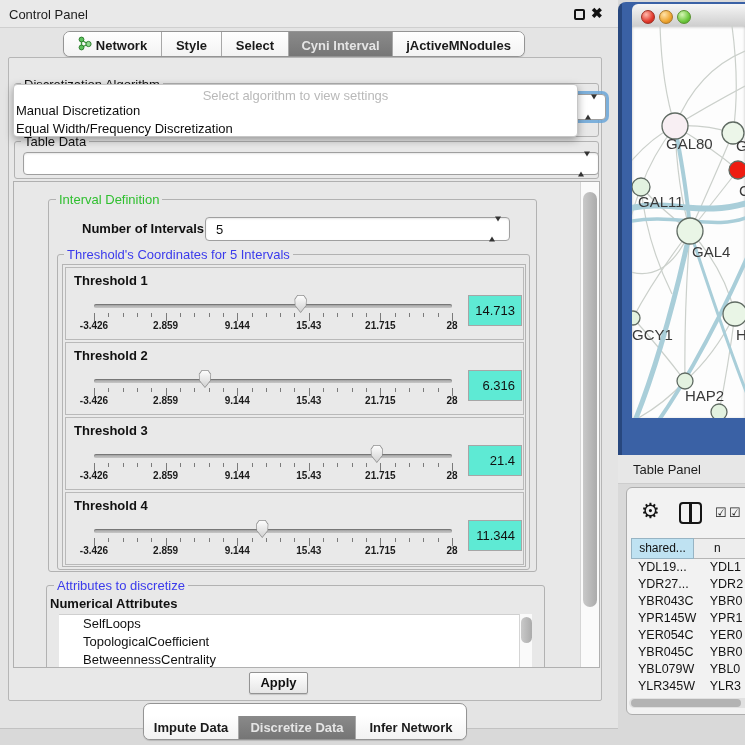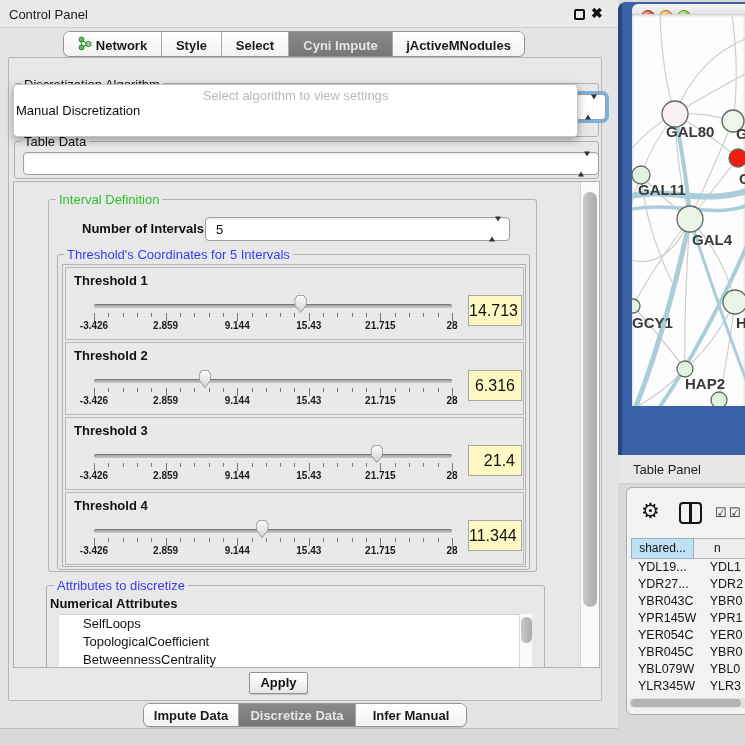--- a/index.html
+++ b/index.html
@@ -73,22 +73,22 @@
               box-shadow:inset 0 1px 1px rgba(0,0,0,.3); cursor:pointer; }
   .th-thumb { position:absolute; top:26px; width:18px; height:19px; cursor:pointer;
               clip-path:polygon(50% 100%,18% 62%,16% 26%,32% 5%,68% 5%,84% 26%,82% 62%);
               background:#8c8c8c; }
   .th-thumb i { position:absolute; left:1px; top:1px; right:1px; bottom:1px; display:block;
                 clip-path:polygon(50% 100%,18% 62%,16% 26%,32% 5%,68% 5%,84% 26%,82% 62%);
                 background:linear-gradient(#ffffff,#d2d2d2); }
   .tick { position:absolute; width:1px; background:#7a7a7a; }
   .scale-label { position:absolute; top:52px; width:48px; margin-left:-24px; text-align:center;
                  font-size:10px; font-weight:700; color:#1a1a1a; }
-  .valbox { position:absolute; left:402px; top:27px; width:54px; height:31px; background:#fef9c3;
-            border:1px solid #a6a6a6; font-size:16px; color:#111; text-align:right;
+  .valbox { position:absolute; left:402px; top:27px; width:54px; height:31px; background:#5eead4;
+            border:1px solid #a6a6a6; font-size:13px; color:#111; text-align:right;
             line-height:29px; padding-right:6px; cursor:text; }
 
   
   #attr-list { position:absolute; left:45px; top:432px; width:460px; height:60px;
                background:#fff; border-top:1px solid #cfcfcf; overflow:hidden;padding-left:8px; }
   .attr-item { font-size:13px; color:#111; padding:1px 0 1px 16px; line-height:16px; cursor:default; }
 
   
   #apply-btn { position:absolute; left:248px; top:671px; width:59px; height:22px;
                background:linear-gradient(#ffffff,#e6e6e6); border:1px solid #939393;
@@ -102,22 +102,22 @@
   #net-titlebar { position:absolute; left:14px; top:2px; width:113px; height:26px;
                   background:linear-gradient(#f6f6f6,#c9c9c9); border-top-left-radius:6px;
                   border-bottom:1px solid #9a9a9a; }
   .light { position:absolute; top:6px; width:14px; height:14px; border-radius:50%; cursor:pointer; }
   #light-close { left:9px;  background:radial-gradient(circle at 35% 30%, #ffb9ac, #e23b2e 60%, #b31a0d);
                  border:1px solid #9c2f24; }
   #light-min   { left:27px; background:radial-gradient(circle at 35% 30%, #ffe2a8, #eea531 60%, #c77c14);
                  border:1px solid #a8772a; }
   #light-zoom  { left:45px; background:radial-gradient(circle at 35% 30%, #d6f5b5, #6fc93f 60%, #3f9a1b);
                  border:1px solid #58922f; }
-  #net-canvas { position:absolute; left:14px; top:12px; width:113px; height:392px; background:#fdfdfd;
-                box-shadow:inset 0 1px 3px rgba(0,0,0,.25); overflow:hidden;font-weight:bold; }
+  #net-canvas { position:absolute; left:14px; top:24px; width:113px; height:392px; background:#fdfdfd;
+                box-shadow:inset 0 1px 3px rgba(0,0,0,.25); overflow:hidden; }
 
   #table-panel-strip { position:absolute; left:618px; top:455px; width:127px; height:29px;
                        background:#e7e7e7; border-bottom:1px solid #cdcdcd; }
   #table-panel-title { position:absolute; left:15px; top:7px; font-size:13px; color:#1c1c1c; }
   #table-card { position:absolute; left:626px; top:487px; width:132px; height:228px;
                 background:#f2f2f2; border:1px solid #adadad; border-radius:6px; }
   #gear-icon { position:absolute; left:14px; top:12px; font-size:21px; color:#151515; cursor:pointer; line-height:21px;}
   #split-icon { position:absolute; left:52px; top:14px; width:23px; height:22px;
                 border:2.5px solid #151515; border-radius:4px; cursor:pointer; }
   #split-icon i { position:absolute; left:50%; top:0; bottom:0; width:2.5px; margin-left:-1.25px;
@@ -163,21 +163,21 @@
           </svg></span>
         <span>Network</span>
       </div>
       <div class="seg" style="width: 60px; height: 26px;">
         <span>Style</span>
       </div>
       <div class="seg" style="width: 67px; height: 26px;">
         <span>Select</span>
       </div>
       <div class="seg sel" style="width: 104px; height: 26px;">
-        <span>Cyni Impute</span>
+        <span>Cyni Interval</span>
       </div>
       <div class="seg" style="width: 131px; height: 26px;">
         <span>jActiveMNodules</span>
       </div>
     </div>
 
   <div id="content-panel">
 
     <div class="groupbox" style="left:5px; top:25px; width:585px; height:54px; z-index:1;"></div>
     <span class="grouptitle" style="left:12px; top:19px; z-index:1; color:#111;">Discretization Algorithm</span>
@@ -384,36 +384,37 @@
       </div>
 
       <div class="vscroll-track" style="left:566px; top:0; width:19px; height:486px;">
         <div class="vscroll-thumb" style="left:2px; top:10px; width:14px; height:415px;"></div>
       </div>
     </div>
 
     <div id="apply-btn" style="left:240px; top:614px;">Apply</div>
   </div>
 
-  <div class="segstrip" id="bottom-tab-strip" style="left:143px; top:703px; height:24px;">
+  <div class="segstrip" id="bottom-tab-strip" style="left:143px; top:703px; height:37px;align-items:flex-end;">
       <div class="seg" style="width: 95px; height: 23px;">
         <span>Impute Data</span>
       </div>
       <div class="seg sel" style="width: 117px; height: 23px;">
         <span>Discretize Data</span>
       </div>
       <div class="seg" style="width: 110px; height: 23px;">
-        <span>Infer Manual</span>
+        <span>Infer Network</span>
       </div>
     </div>
 </div>
 
 <div id="algo-popup">
   <div id="algo-placeholder">Select algorithm to view settings</div>
 <div class="algo-item" style="top: 18px; font-weight: 400;">Manual Discretization</div>
+    <div class="algo-item" style="top: 36px; font-weight: 400;">Equal Width/Frequency Discretization</div>
   </div>
 
 <div id="net-window">
   <div id="net-titlebar">
     <span class="light" id="light-close"></span>
     <span class="light" id="light-min"></span>
     <span class="light" id="light-zoom"></span>
   </div>
   <div id="net-canvas">
     <svg id="net-svg" width="113" height="392" viewBox="0 0 113 392">

